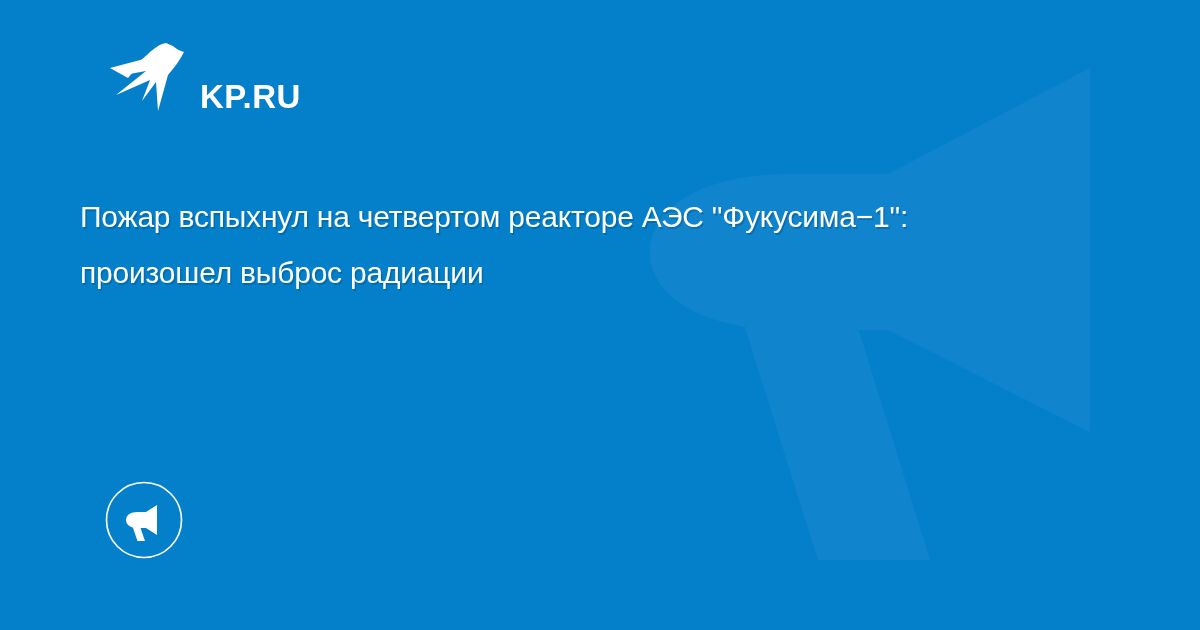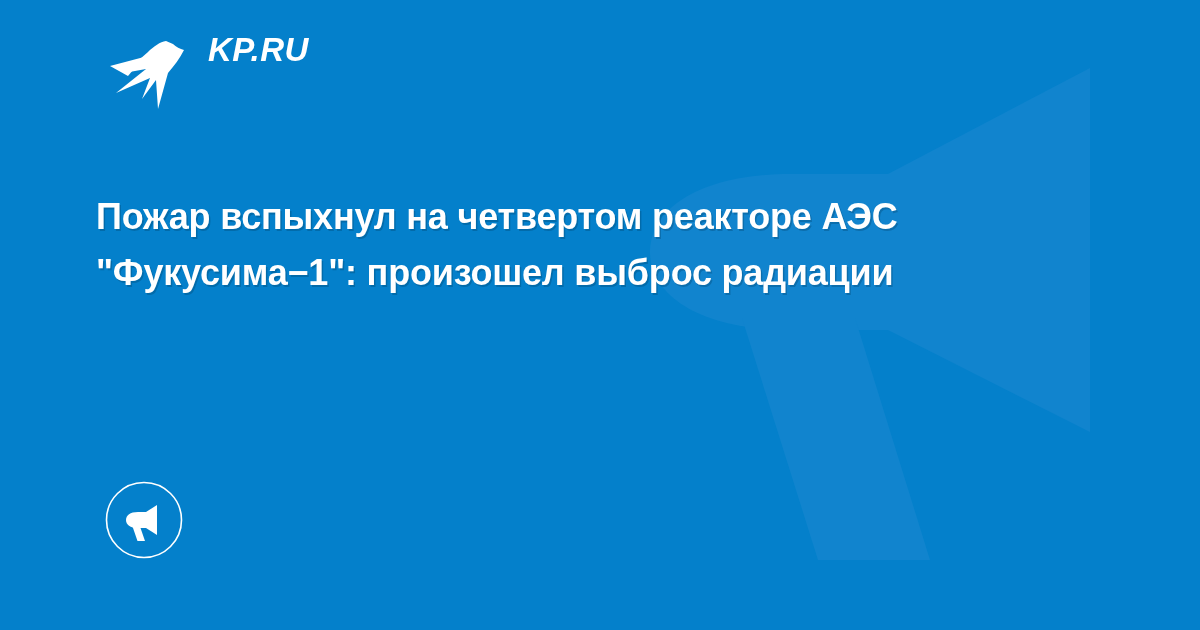--- a/index.html
+++ b/index.html
@@ -31,50 +31,49 @@
     height: 630px;
     pointer-events: none;
   }
 
   
   #logo-row {
     position: absolute;
     left: 106px;
     top: 33px;
     display: flex;
-    align-items: flex-start;
-    gap: 20px;
+    align-items: flex-end;
+    gap: 12px;
     height: 82px;
-    font-style: italic;
   }
   #bird-icon {
     width: 82px;
     height: 80px;
     display: block;
     flex: 0 0 auto;
   }
   #brand-text {
     color: #ffffff;
     font-size: 33px;
     font-weight: 700;
     letter-spacing: 0.5px;
     line-height: 1;
     white-space: nowrap;
     padding-bottom: 2px;
   }
 
   
   #headline {
     position: absolute;
-    left: 96px;
+    left: 80px;
     top: 189px;
     width: 940px;
     color: #ffffff;
-    font-size: 36px;
-    font-weight: 700;
+    font-size: 30px;
+    font-weight: 400;
     line-height: 56px;
     letter-spacing: -0.2px;
     text-shadow: 1.5px 1.5px 0 rgba(0, 58, 97, 0.30);
     white-space: pre-line;
   }
 
   
   #megaphone-badge {
     position: absolute;
     left: 105px;

